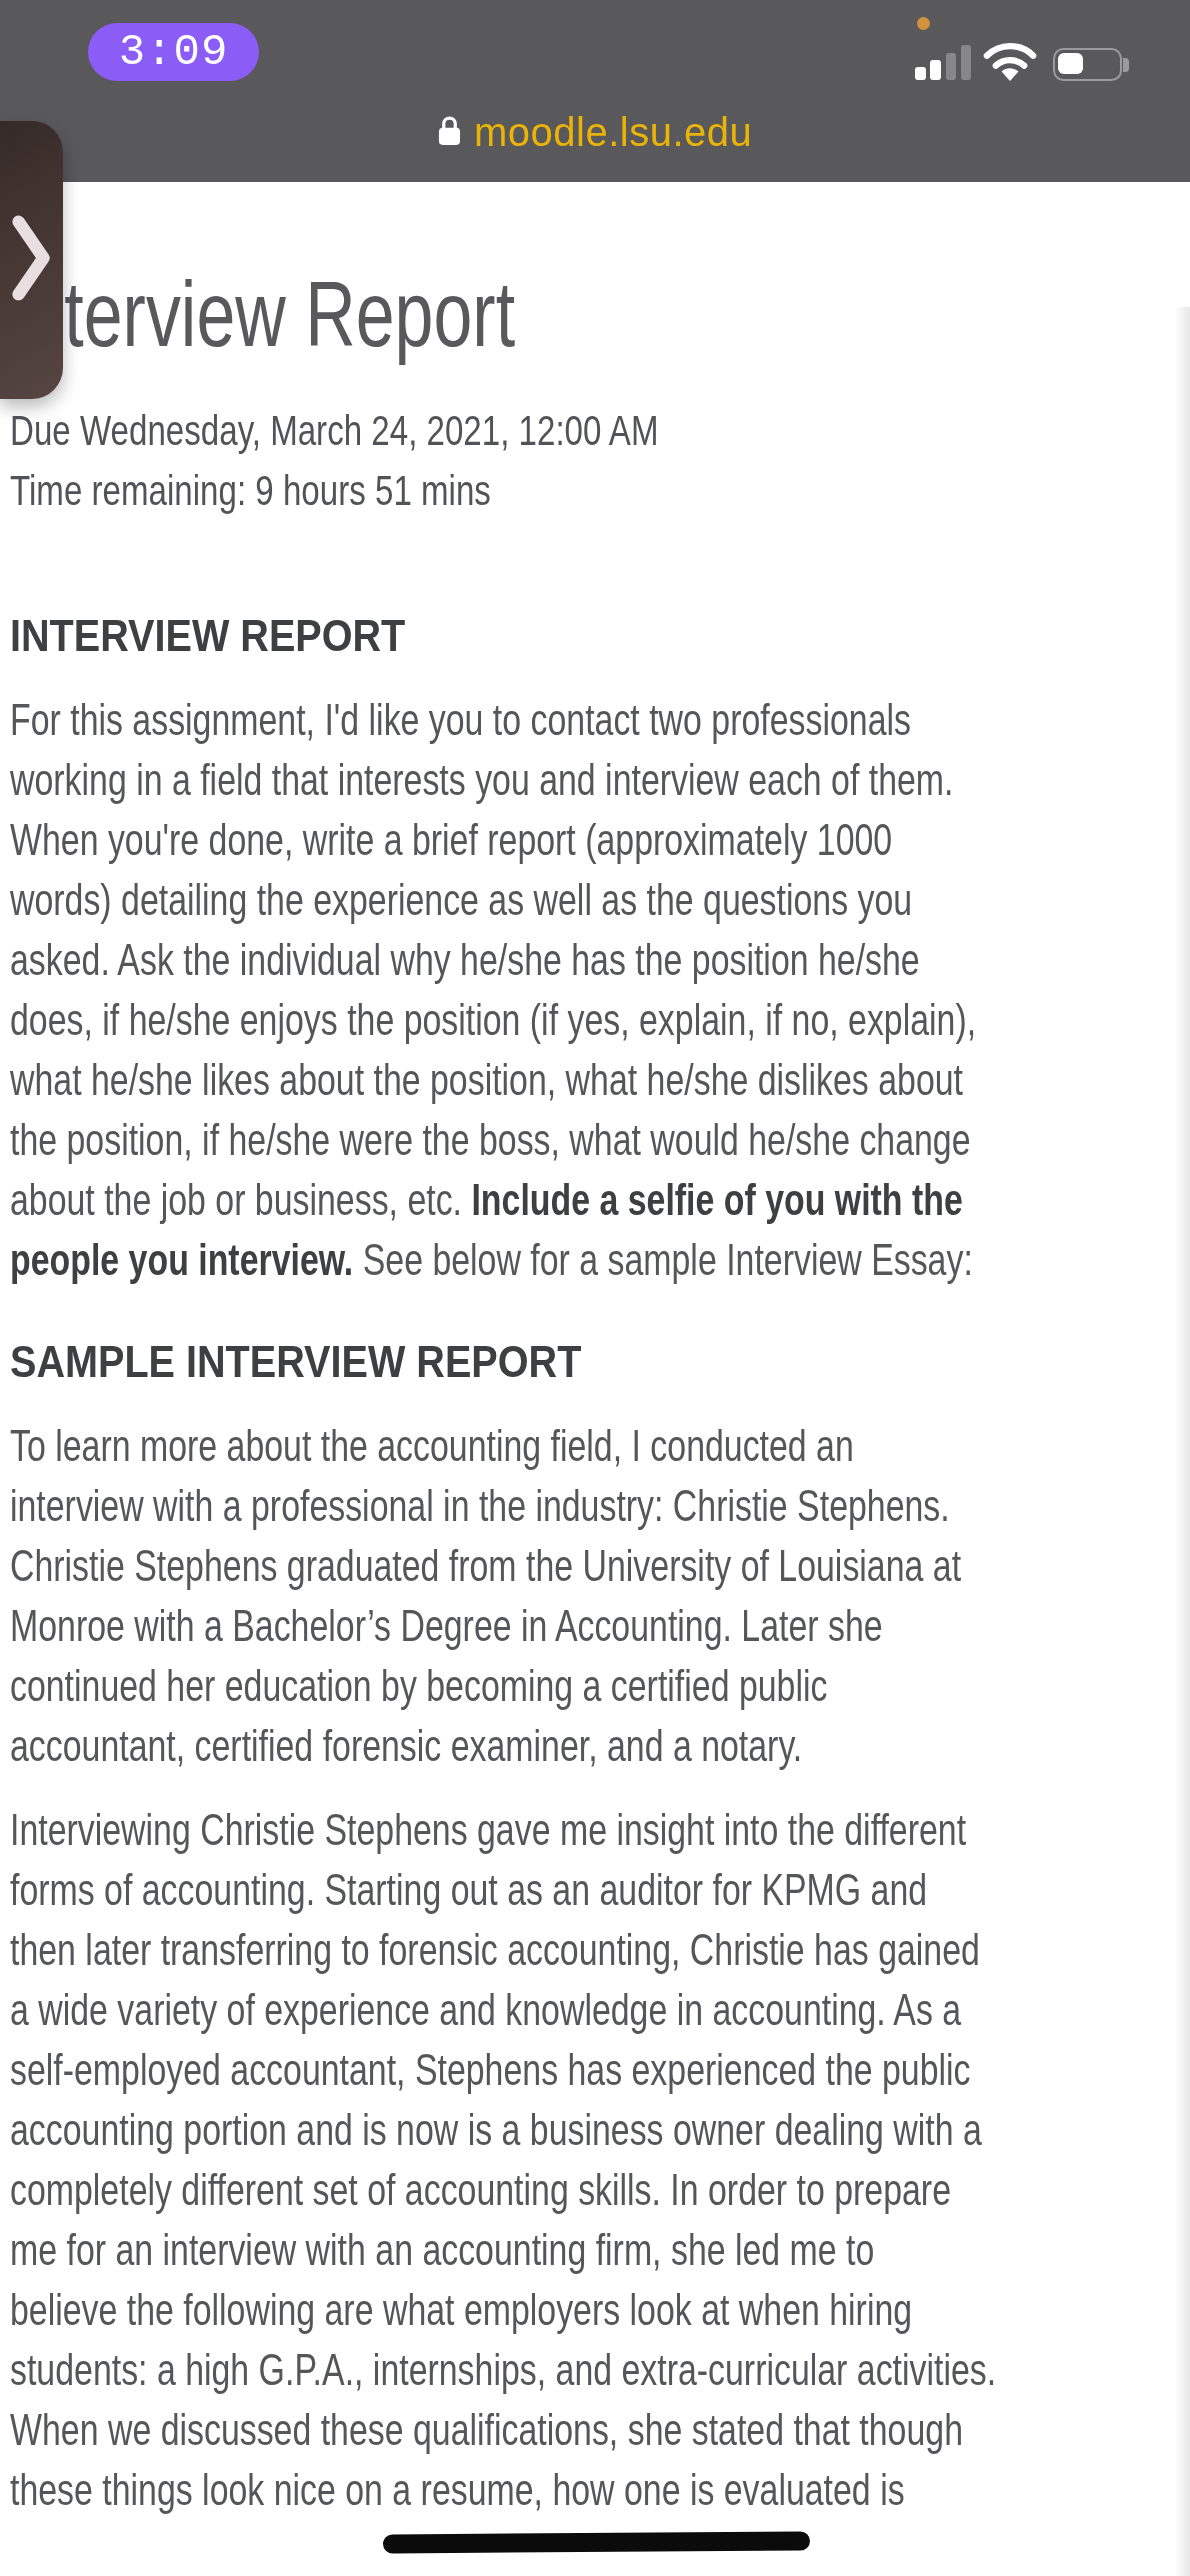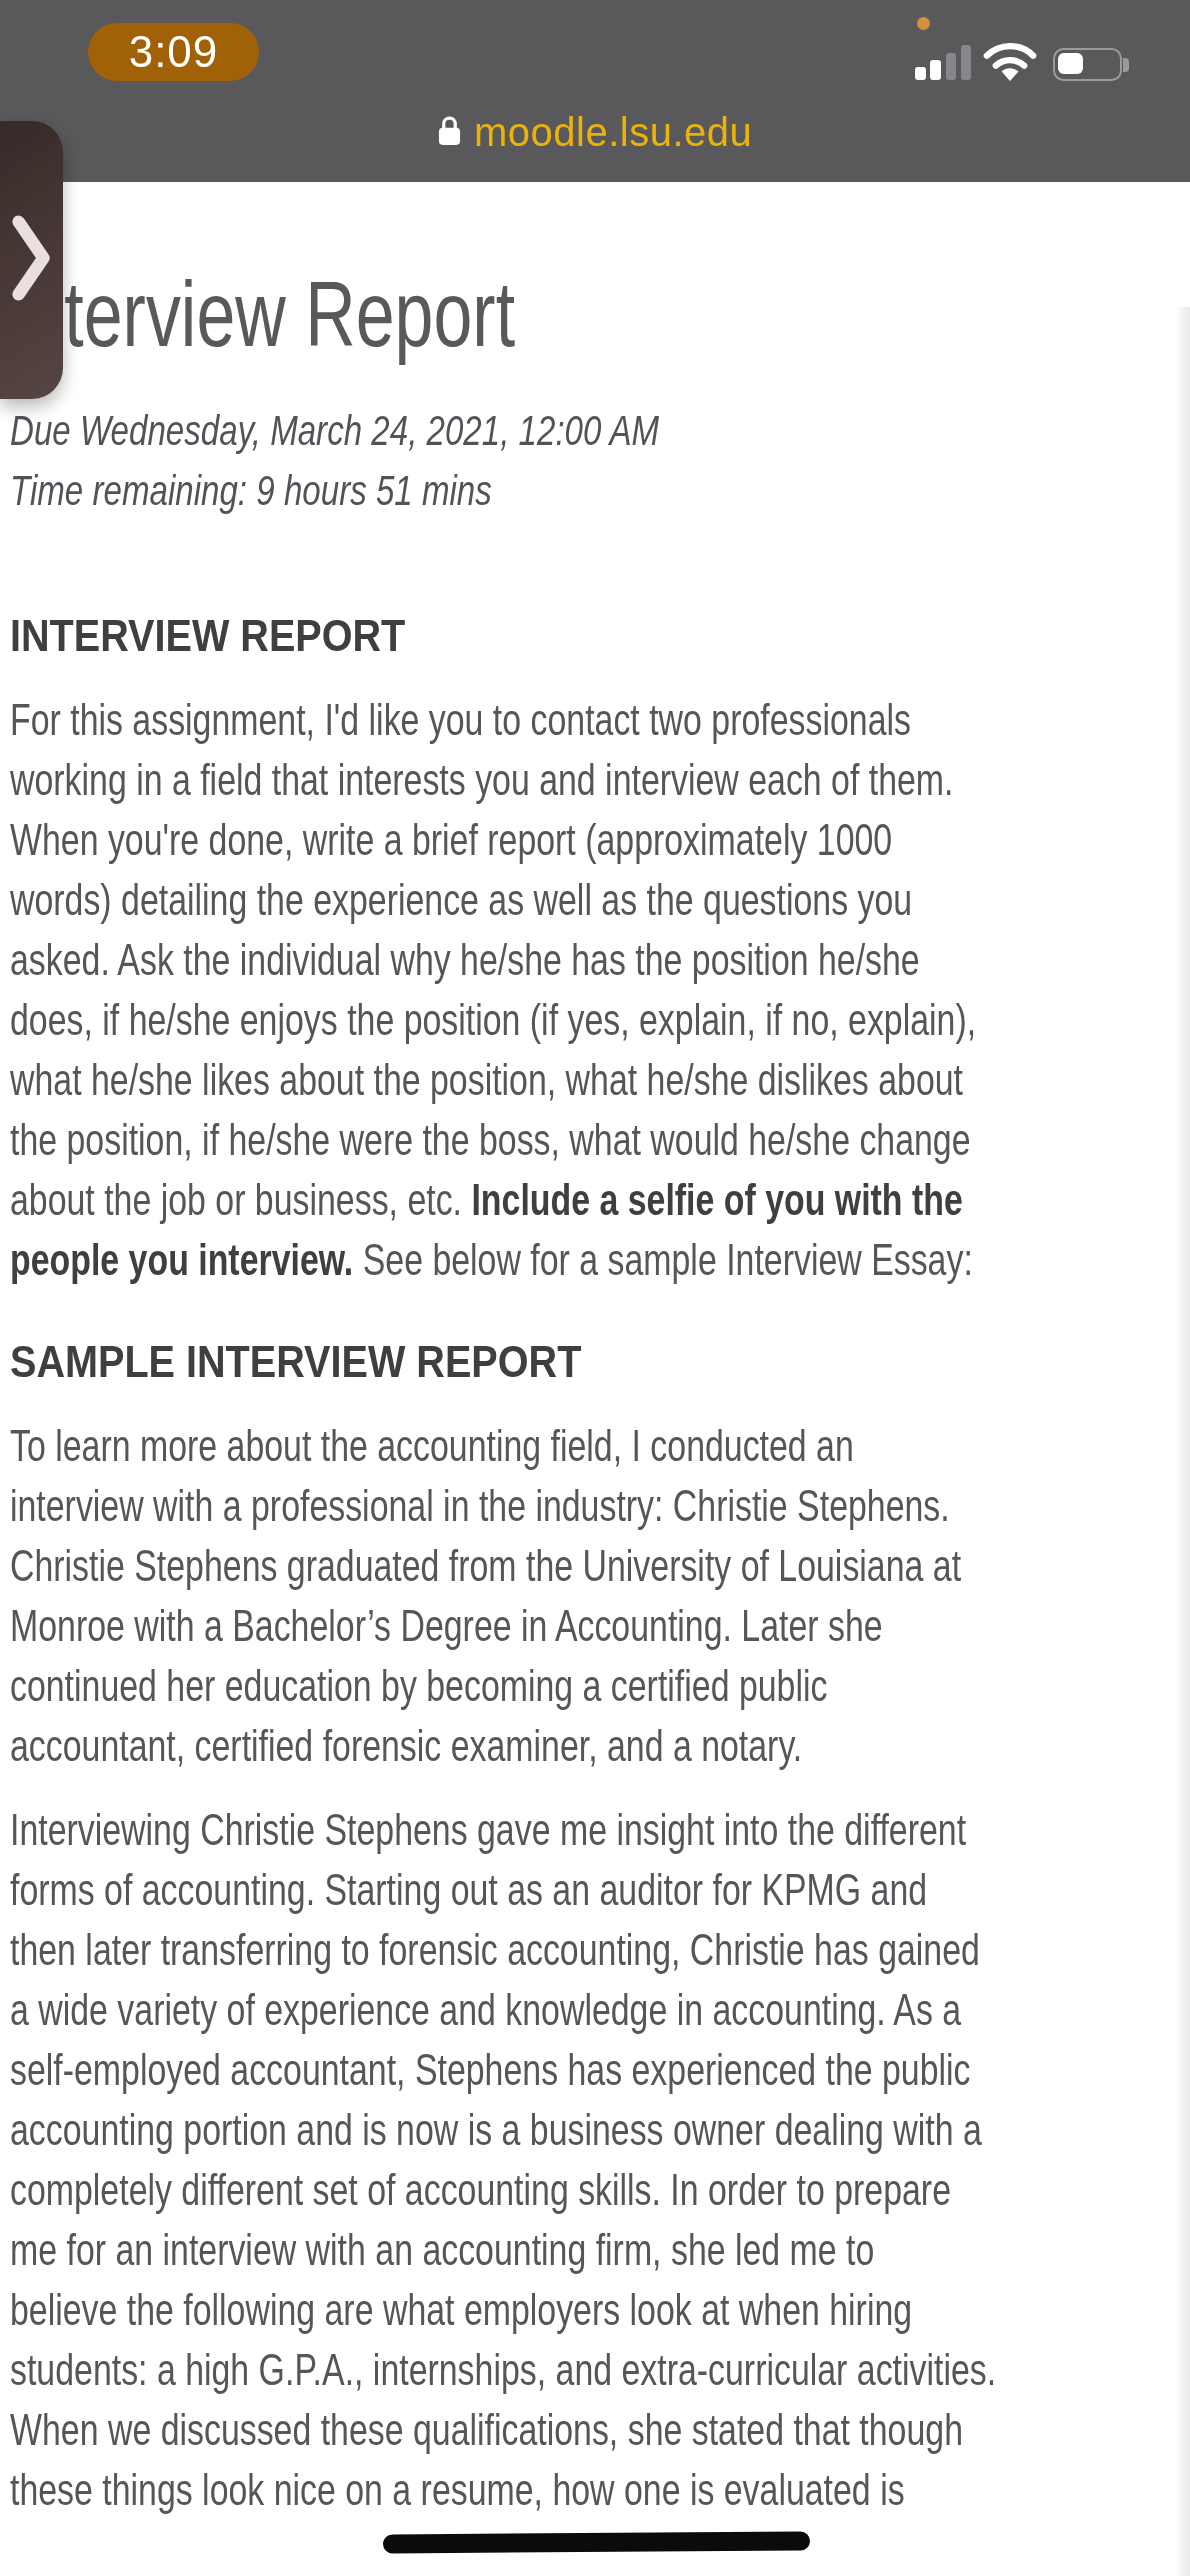--- a/index.html
+++ b/index.html
@@ -10,22 +10,22 @@
     font-family:"Liberation Sans","DejaVu Sans",sans-serif;
   }
 
   
   .header {
     position:absolute; top:0; left:0; width:1190px; height:182px;
     background:#59585b; z-index:2;
   }
   .time-pill {
     position:absolute; left:88px; top:23px; width:171px; height:58px;
-    background:#a16207; border-radius:31px;
-    display:flex; align-items:center; justify-content:center;
+    background:#8b5cf6; border-radius:31px;
+    display:flex; align-items:center; justify-content:center;font-family:Liberation Mono, monospace;
   }
   .time-pill span { color:#ffffff; font-size:44px; font-weight:500; letter-spacing:1px; }
   .mic-dot {
     position:absolute; left:917px; top:17px; width:13.4px; height:13.4px;
     border-radius:50%; background:#d2913d;
   }
   .signal { position:absolute; left:915px; top:44px; width:59px; height:36px;
     display:flex; align-items:flex-end; gap:4.8px; }
   .signal .bar { width:10.5px; border-radius:2.9px; }
   .signal .b1 { height:13.4px; background:#ffffff; }
@@ -58,21 +58,21 @@
   .page {
     position:absolute; top:182px; left:0; width:1190px;
     padding:0 19px 0 9.6px; z-index:1;
   }
   .line, .heading-line { white-space:nowrap; transform:scaleX(0.77); transform-origin:left center; }
   h1.page-title {
     margin:82px 0 0 -3.8px; font-size:92px; line-height:100px; font-weight:100;
     color:#59595c; white-space:nowrap; transform:scaleX(0.76); transform-origin:left center;
     letter-spacing:0;
   }
-  .duebox { margin-top:36px;font-style:italic; }
+  .duebox { margin-top:36px; }
   .duebox .line { font-size:43px; line-height:60px; color:#525358; }
   .doc .heading { margin:0; font-size:44px; line-height:60px; font-weight:bold; color:#3e3f41;
     white-space:nowrap; transform:scaleX(0.9); transform-origin:left center; }
   .doc .heading.first { margin-top:86px; }
   .doc .heading.later { margin-top:42px; }
   .doc .paragraph { margin-top:24px; }
   .doc .paragraph .line { font-size:44px; line-height:60px; color:#55565a; }
   .doc .paragraph .line .b { font-weight:bold; color:#3e3f41; }
 
   

